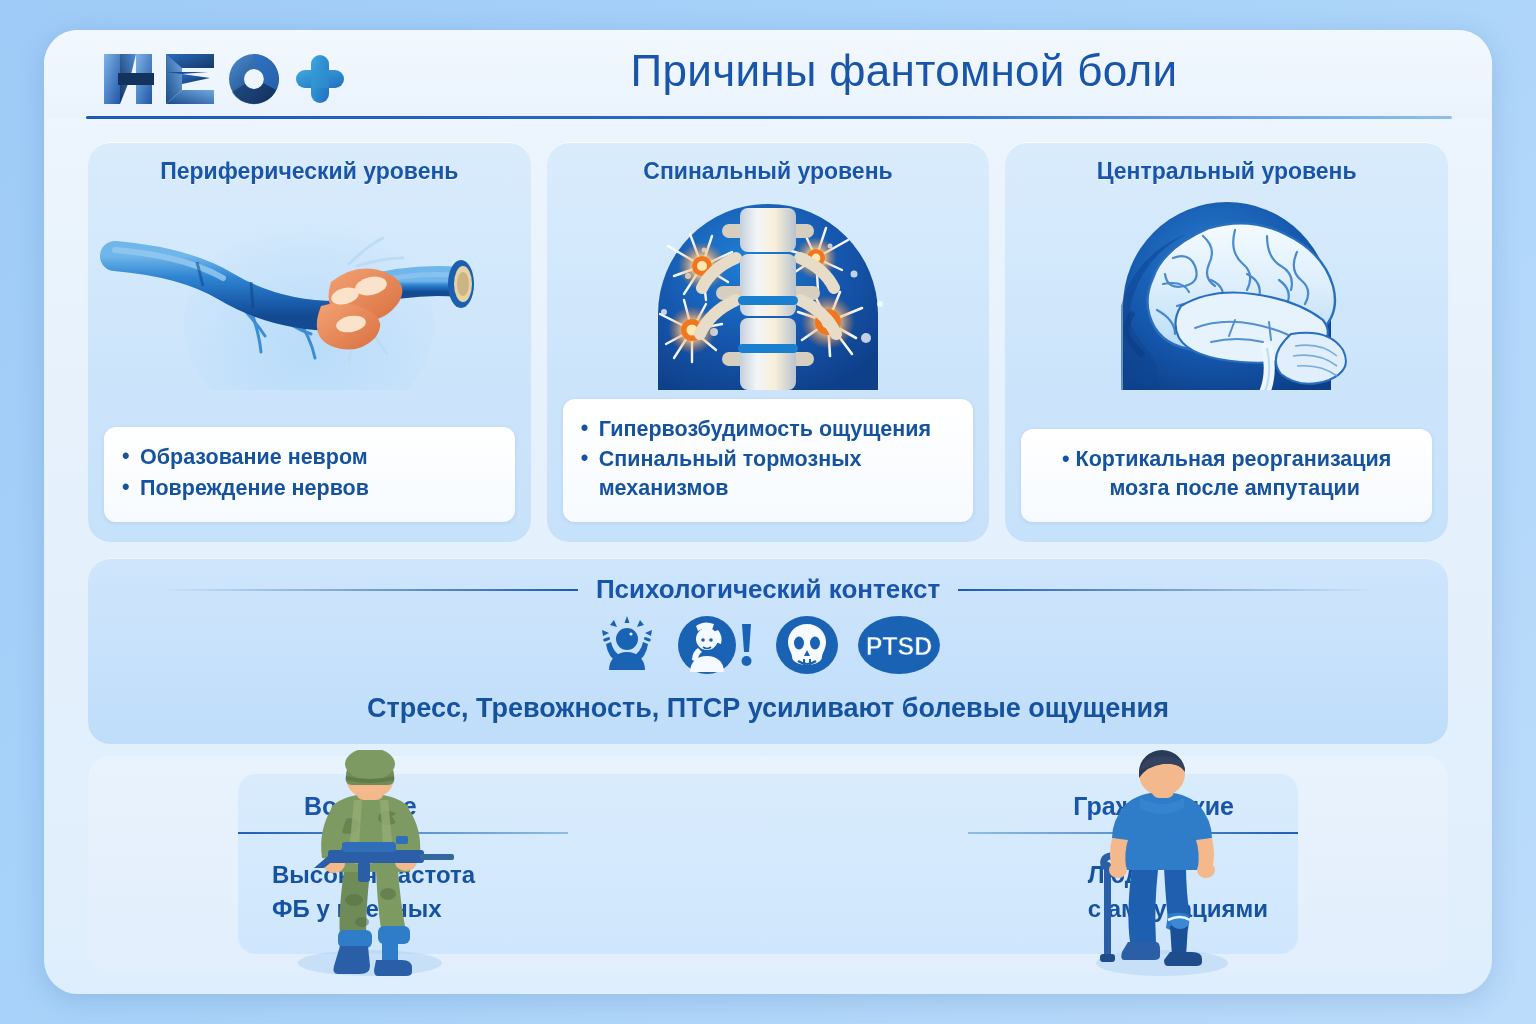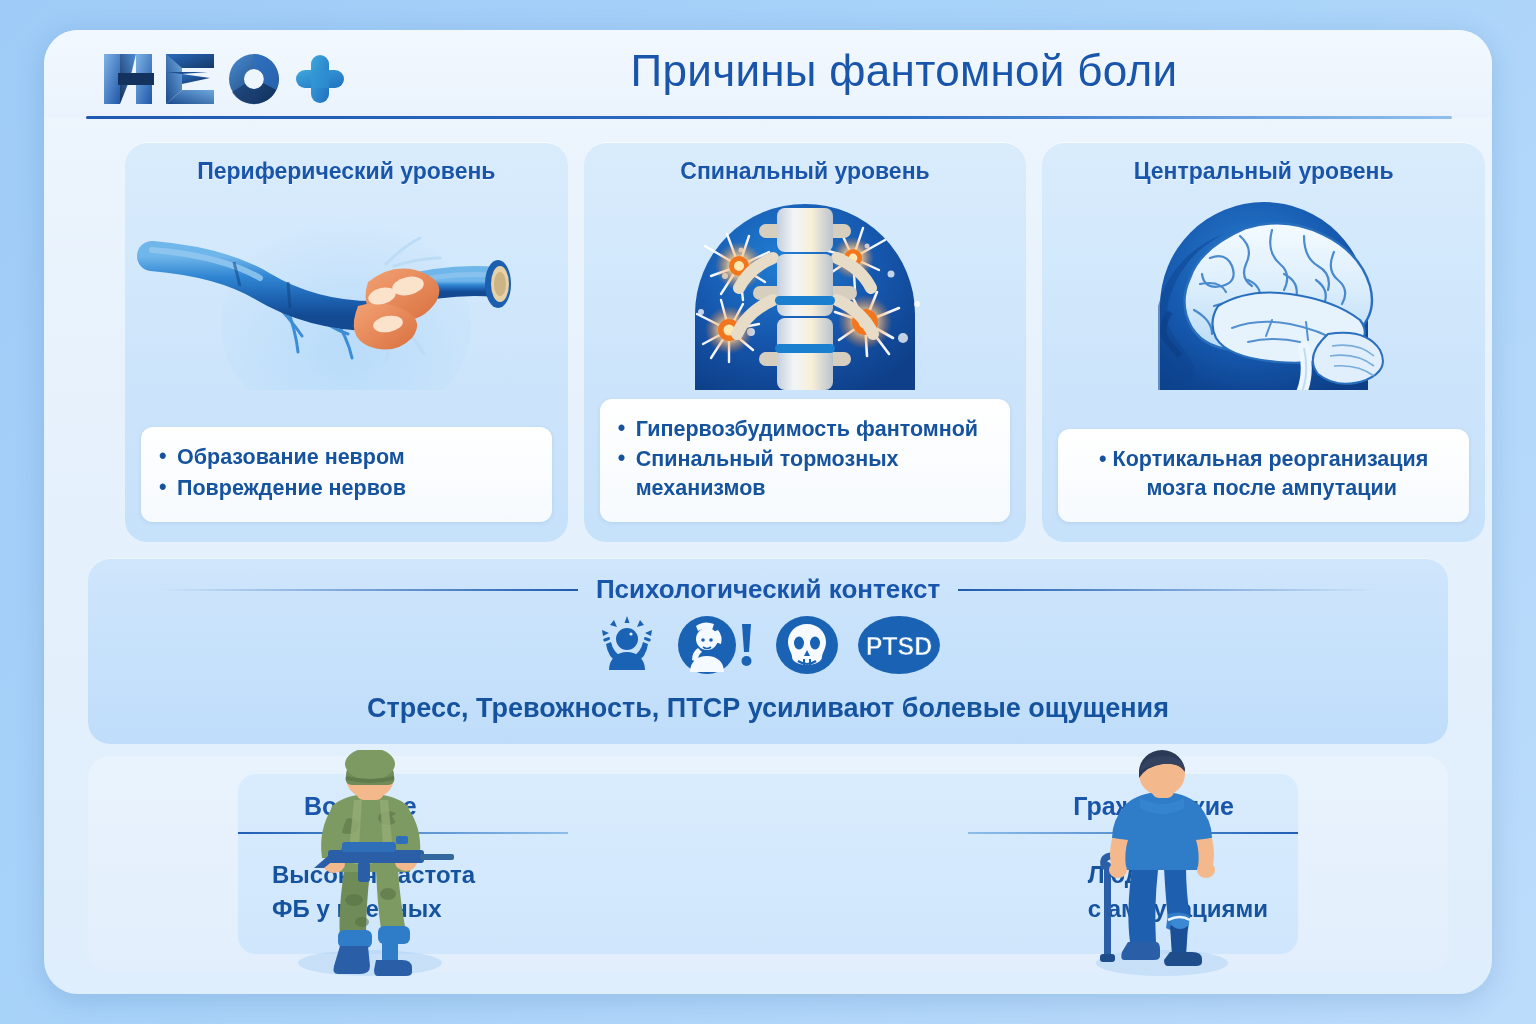--- a/index.html
+++ b/index.html
@@ -37,21 +37,21 @@
   .title{
     position:absolute; left:330px; top:16px; width:1060px;
     text-align:center;
     font-size:44px; font-weight:normal; letter-spacing:.3px;
     color:#1855ab;
     text-shadow:0 1px 0 rgba(255,255,255,.85);
   }
 
   
   .cards{ position:absolute; left:44px; top:112px; width:1360px; height:400px;
-          display:flex; gap:16px;margin-left:37px; }
+          display:flex; gap:16px; }
   .card{
     flex:1; position:relative; border-radius:22px;
     background:linear-gradient(180deg,#d9ecfc 0%,#cde5fb 55%,#c6e1fa 100%);
     box-shadow:inset 0 1px 0 rgba(255,255,255,.8);
     overflow:hidden;
   }
   .card-title{
     position:absolute; top:16px; left:0; width:100%;
     text-align:center; font-size:23px; font-weight:bold; color:#1855ab;
     text-shadow:0 1px 0 rgba(255,255,255,.7);
@@ -373,21 +373,21 @@
             <path d="M182 100 q26 12 36 34" stroke="#e7dcc8" stroke-width="12" fill="none" stroke-linecap="round"></path>
             <rect x="122" y="8" width="56" height="44" rx="8" fill="url(#boneG)"></rect>
             <rect x="122" y="54" width="56" height="62" rx="8" fill="url(#boneG)"></rect>
             <rect x="122" y="118" width="56" height="72" rx="8" fill="url(#boneG)"></rect>
             <rect x="120" y="96" width="60" height="9" rx="4.5" fill="#1b7fd0"></rect>
             <rect x="120" y="144" width="60" height="9" rx="4.5" fill="#1b7fd0"></rect>
           </g>
         </svg>
       </div>
       <ul class="bullets left">
-        <li>Гипервозбудимость фантомной</li>
+        <li>Гипервозбудимость ощущения</li>
         <li>Спинальный тормозных механизмов</li>
       </ul>
     </div>
 
     <div class="card">
       <div class="card-title">Центральный уровень</div>
       <div class="art">
         <svg width="320" height="190" viewBox="0 0 320 190">
           <defs>
             <radialGradient id="headG" cx="45%" cy="35%" r="75%">

